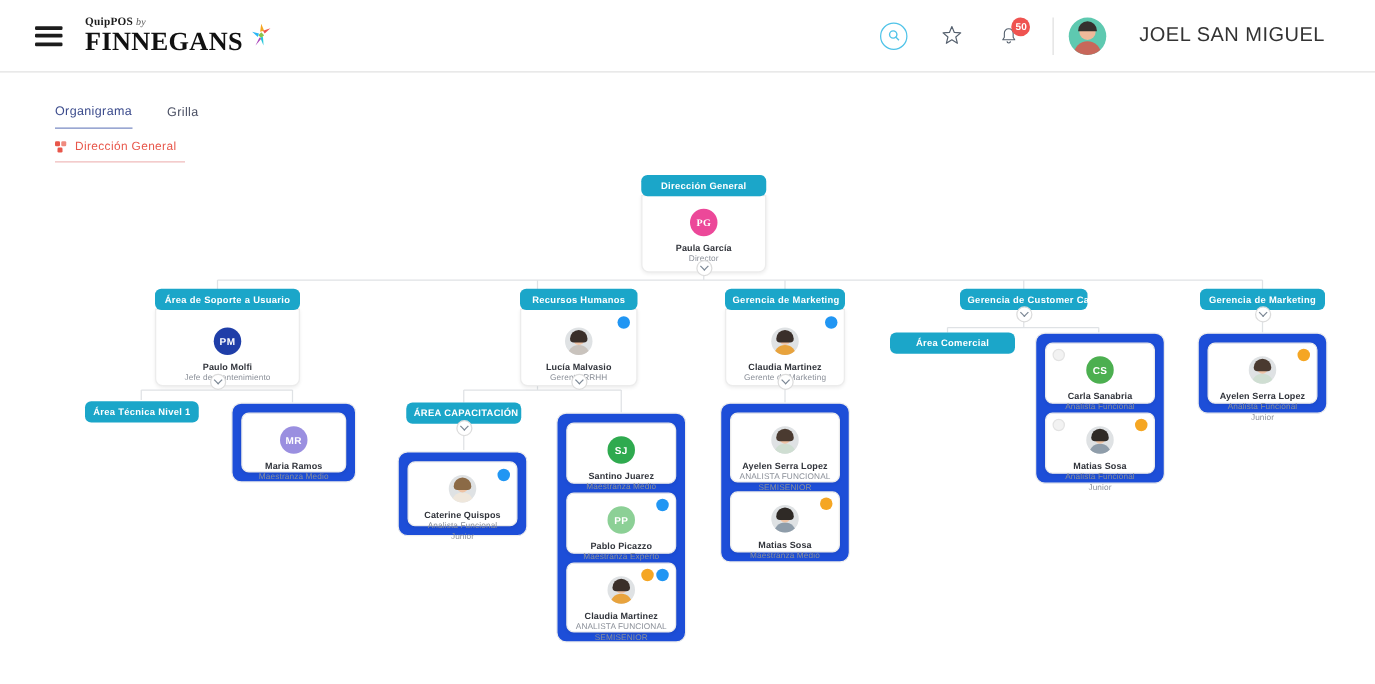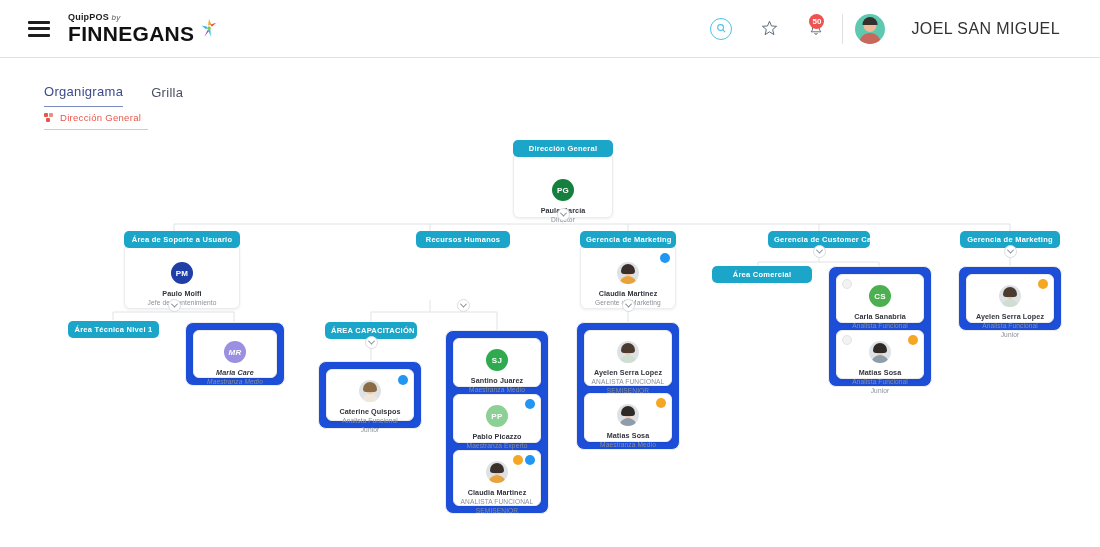--- a/index.html
+++ b/index.html
@@ -19,36 +19,36 @@
     display: flex; align-items: center;
   }
   .hamburger {
     margin-left: 28px; width: 22px; height: 16px;
     display: flex; flex-direction: column; justify-content: space-between;
     cursor: pointer;
   }
   .hamburger span { display: block; height: 3px; width: 100%; background: #1d1d1d; border-radius: 1px; }
 
   .brand { margin-left: 18px; display: flex; align-items: flex-end; line-height: 1; }
-  .brand-text { display: flex; flex-direction: column; }
+  .brand-text { display: flex; flex-direction: column; font-family: Liberation Serif, serif; }
   .brand-quippos {
     font-size: 9px; font-weight: bold; letter-spacing: .2px; color: #1d1d1d;
     margin-bottom: 1px;
   }
   .brand-quippos i { font-style: italic; font-weight: normal; font-size: 8px; color: #555; }
   .brand-fin {
     font-size: 21px; font-weight: bold; letter-spacing: .3px; color: #111;
   }
   .brand-star { width: 22px; height: 26px; margin-left: 4px; margin-bottom: 1px; }
 
   .header-right {
     margin-left: auto; display: flex; align-items: center; margin-right: 40px;
   }
   .hicon { width: 34px; height: 34px; display: flex; align-items: center;
-           justify-content: flex-end; cursor: pointer; position: relative; margin: 0 6px; }
+           justify-content: center; cursor: pointer; position: relative; margin: 0 6px; }
   .circ-search {
     width: 22px; height: 22px; border-radius: 50%; border: 1.4px solid #4fc3e8;
     display: flex; align-items: center; justify-content: center;
   }
   .badge {
     position: absolute; top: 2px; right: 0px;
     min-width: 15px; height: 15px; padding: 0 2px;
     background: #ef5350; color: #fff; border-radius: 50%;
     font-size: 8px; font-weight: bold;
     display: flex; align-items: center; justify-content: center;
@@ -61,21 +61,21 @@
   .avatar-hdr .face { position: absolute; left: 50%; top: 5px; transform: translateX(-50%);
       width: 13px; height: 13px; border-radius: 50%; background: #f0b99a; }
   .avatar-hdr .hair { position: absolute; left: 50%; top: 3px; transform: translateX(-50%);
       width: 15px; height: 8px; border-radius: 8px 8px 0 0; background: #35302e; }
   .avatar-hdr .body { position: absolute; left: 50%; bottom: -2px; transform: translateX(-50%);
       width: 22px; height: 13px; border-radius: 11px 11px 0 0; background: #c8675a; }
   .username { font-size: 16px; letter-spacing: .4px; color: #333; margin-left: 26px; white-space: nowrap; }
 
   
   .tabs { position: absolute; top: 84px; left: 44px; display: flex; align-items: center; }
-  .tab { font-size: 13px; color: #4a4f63; letter-spacing: .3px; padding-bottom: 7px; cursor: pointer; }
+  .tab { font-size: 10px; color: #4a4f63; letter-spacing: .3px; padding-bottom: 7px; cursor: pointer; }
   .tab.active { color: #3b4b8c; border-bottom: 1.5px solid #7a8bc4; }
   .tab + .tab { margin-left: 28px; }
 
   .breadcrumb {
     position: absolute; top: 112px; left: 44px;
     display: flex; align-items: center;
     padding-bottom: 6px; border-bottom: 1px solid #f0bcbc;
     width: 104px;
   }
   .bc-icon { width: 10px; height: 10px; position: relative; margin-right: 6px; }
@@ -256,40 +256,55 @@
       <path d="M879 262 L879 266"></path>
 
       <path d="M1010 251 L1010 266"></path>
     </g>
   </svg>
 
   <div class="node" style="left:513px; top:140px; width:100px;">
     <div class="pill">Dirección General</div>
     <div class="group" style="padding:0; border:none; background:transparent;">
       <div class="card" style="margin-top:-1px; border-radius:0 0 6px 6px; height:62px;">
-        <div class="av" style="background:#15803d; margin-top:12px;">PG</div>
+        <div class="av" style="background:#ec4899; margin-top:0;font-family:Liberation Serif, serif;">PG</div>
         <div class="nm">Paula García</div>
         <div class="rl">Director</div>
       </div>
     </div>
     <div class="toggle" style="left:44px; top:-6px; position:absolute; margin-top:74px;"></div>
   </div>
 
   <div class="node" style="left:124px; top:231px; width:116px;">
     <div class="pill">Área de Soporte a Usuario</div>
     <div class="card" style="margin-top:-1px; border-radius:0 0 6px 6px; height:62px;">
       <div class="av" style="background:#1f3ea8; margin-top:4px;">PM</div>
       <div class="nm">Paulo Molfi</div>
       <div class="rl">Jefe de mantenimiento</div>
     </div>
     <div class="toggle" style="left:44px; top:68px;"></div>
   </div>
 
   <div class="node" style="left:384px; top:231px; width:94px;margin-left:32px;">
     <div class="pill">Recursos Humanos</div>
+    <div class="card" style="margin-top:-1px; border-radius:0 0 6px 6px; height:62px;">
+      <div class="cbadge blue" style="right:5px; top:5px;">
+        <svg width="6" height="6" viewBox="0 0 10 10">
+            <circle cx="5" cy="3.3" r="1.9" fill="#fff"></circle>
+            <path d="M1.6 9 C1.6 6.6 8.4 6.6 8.4 9 Z" fill="#fff"></path>
+          </svg>
+      </div>
+      <div class="av photo" style="margin-top:4px;">
+        <div class="ph-body" style="background:#c9c3bd;"></div>
+          <div class="ph-face"></div>
+          <div class="ph-hair"></div>
+      </div>
+      <div class="nm">Lucía Malvasio</div>
+      <div class="rl">Gerente RRHH</div>
+    </div>
     <div class="toggle" style="left:41px; top:68px;"></div>
   </div>
 
   <div class="node" style="left:580px; top:231px; width:96px;">
     <div class="pill">Gerencia de Marketing</div>
     <div class="card" style="margin-top:-1px; border-radius:0 0 6px 6px; height:62px;">
       <div class="cbadge blue" style="right:5px; top:5px;">
         <svg width="6" height="6" viewBox="0 0 10 10">
             <circle cx="5" cy="3.3" r="1.9" fill="#fff"></circle>
             <path d="M1.6 9 C1.6 6.6 8.4 6.6 8.4 9 Z" fill="#fff"></path>
@@ -313,25 +328,25 @@
 
   <div class="node" style="left:960px; top:231px; width:100px;">
     <div class="pill">Gerencia de Marketing</div>
     <div class="toggle" style="left:44px; top:14px;"></div>
   </div>
 
   <div class="node" style="left:68px; top:321px; width:91px;">
     <div class="pill">Área Técnica Nivel 1</div>
   </div>
 
-  <div class="node" style="left:185px; top:322px; width:100px;font-style:italic;">
+  <div class="node" style="left:185px; top:322px; width:100px;">
     <div class="group">
       <div class="card" style="height:48px;">
         <div class="av" style="background:#9a8fe0;">MR</div>
-        <div class="nm">Maria Care</div>
+        <div class="nm">Maria Ramos</div>
         <div class="rl">Maestranza Medio</div>
       </div>
     </div>
   </div>
 
   <div class="node" style="left:325px; top:322px; width:92px;">
     <div class="pill">ÁREA CAPACITACIÓN</div>
     <div class="toggle" style="left:40px; top:14px;"></div>
   </div>
 

